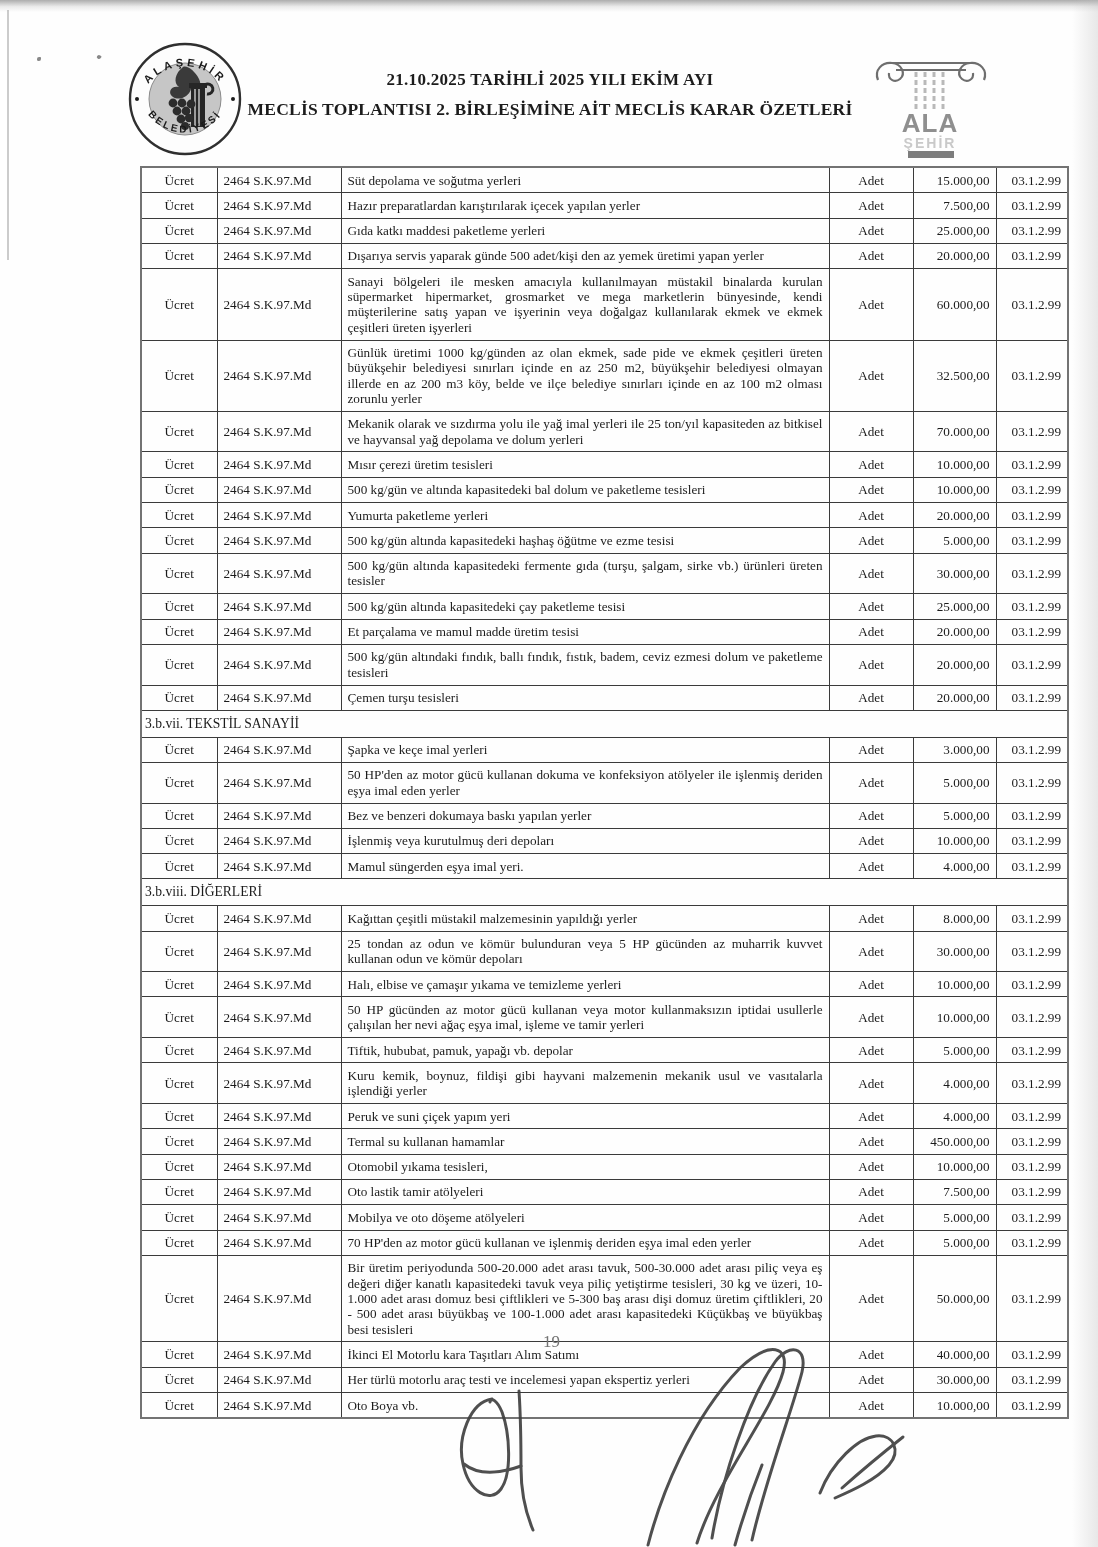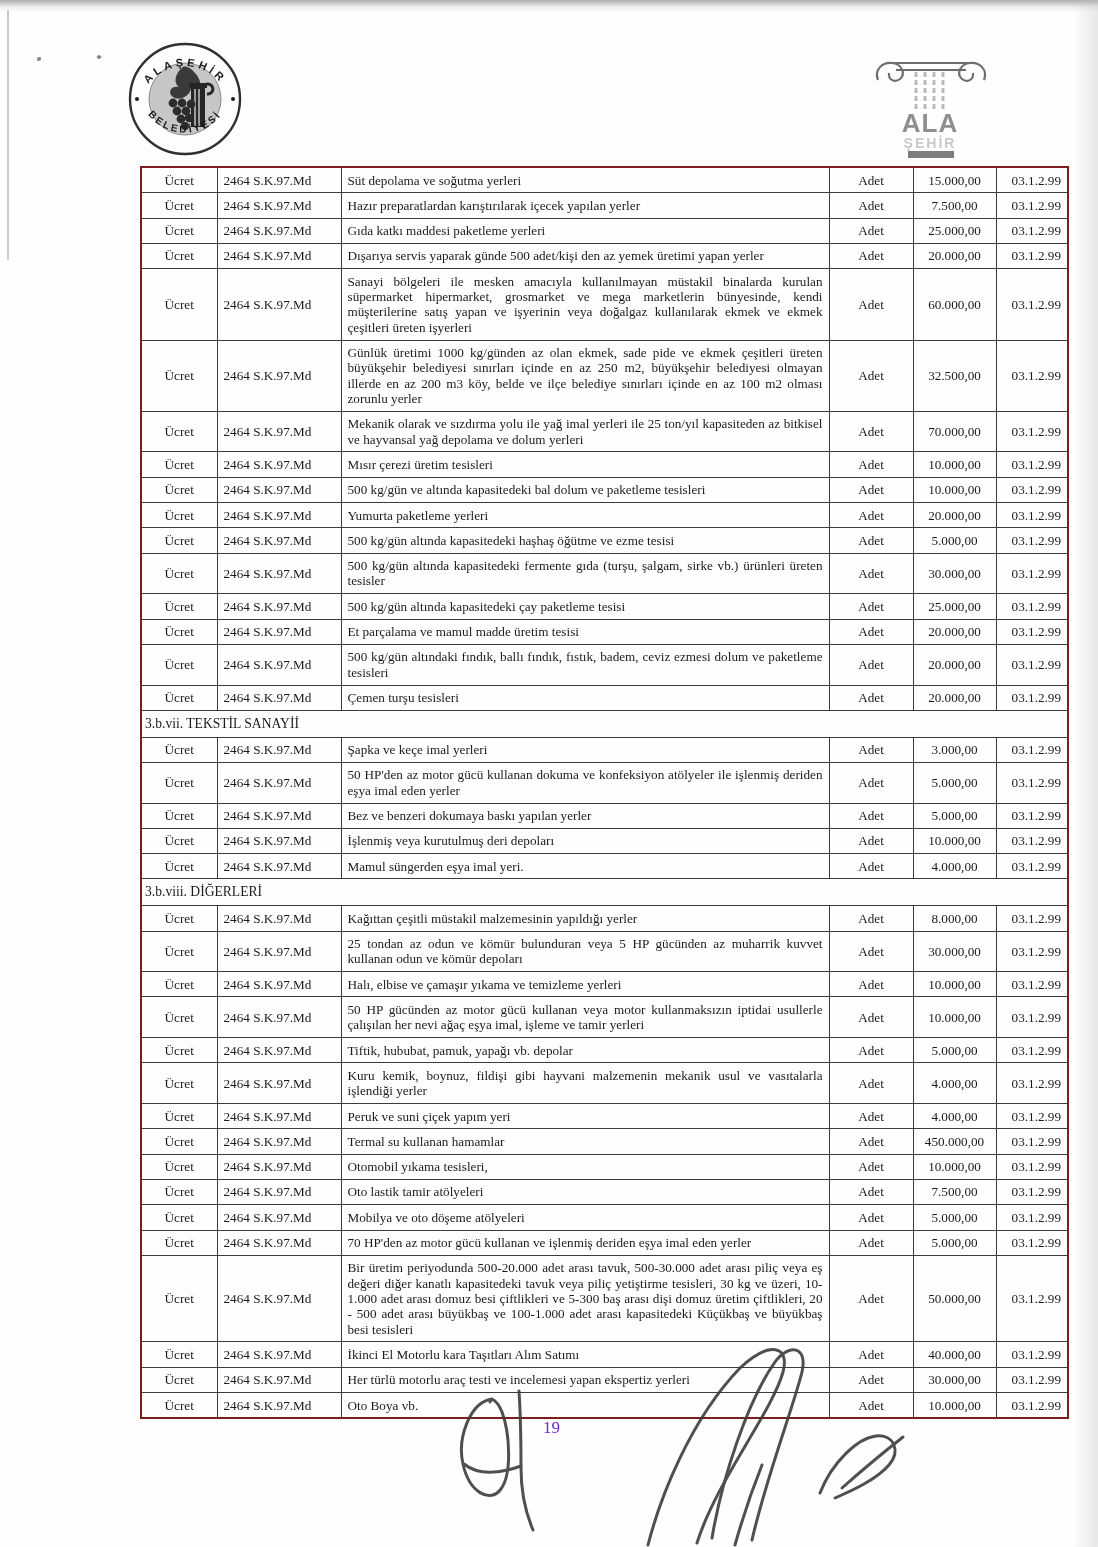--- a/index.html
+++ b/index.html
@@ -21,31 +21,31 @@
   
   .seal { position:absolute; left:126px; top:40px; width:118px; height:118px; }
   .title-block { position:absolute; left:160px; top:70px; width:780px; text-align:center; }
   .title-line1 { font-size:17px; font-weight:bold; letter-spacing:.3px; }
   .title-line2 { font-size:17.5px; font-weight:bold; margin-top:9px; letter-spacing:.2px; }
   .right-logo { position:absolute; left:872px; top:58px; width:118px; height:105px; }
 
   
   table.fees { position:absolute; left:140px; top:166px; width:927px; border-collapse:collapse; table-layout:fixed; }
   table.fees td { border:1px solid #3b3b3b; font-size:13.2px; line-height:1.16; padding:4.5px 6px; vertical-align:middle; color:#1b1b1b; }
-  table.fees { border:2px solid #7f1d1d; }
+  table.fees { border:2px solid #737373; }
   td.c-fee  { text-align:center; }
   td.c-law  { text-align:left; }
   td.c-desc { text-align:justify; }
   td.c-unit { text-align:center;margin-left:32px; }
-  td.c-amt  { text-align:center; padding-right:8px; }
+  td.c-amt  { text-align:right; padding-right:8px; }
   td.c-code { text-align:right; }
   tr.section-row td { text-align:left; font-size:13.6px; padding:5px 3px; }
 
   
-  .page-number { position:absolute; left:543px; top:1418px; font-size:17px; color:#6d28d9; }
+  .page-number { position:absolute; left:543px; top:1332px; font-size:17px; color:#737373; }
   svg.signatures { position:absolute; inset:0; pointer-events:none; }
 </style>
 </head>
 <body>
 
 <div class="page">
 
   <div class="scan-top-shadow"></div>
   <div class="scan-left-line"></div>
   <div class="scan-right-streak"></div>
@@ -83,20 +83,24 @@
     <text font-family="Liberation Sans, sans-serif" font-size="11" font-weight="bold" fill="#1a1a1a" letter-spacing="3.5">
       <textPath href="#arcTop" startOffset="50%" text-anchor="middle">ALAŞEHİR</textPath>
     </text>
     <text font-family="Liberation Sans, sans-serif" font-size="10" font-weight="bold" fill="#1a1a1a" letter-spacing="2.6">
       <textPath href="#arcBot" startOffset="50%" text-anchor="middle">BELEDİYESİ</textPath>
     </text>
     <circle cx="-48" cy="0" r="2" fill="#1a1a1a"></circle>
     <circle cx="48" cy="0" r="2" fill="#1a1a1a"></circle>
   </svg>
 
+  <div class="title-block">
+    <div class="title-line1">21.10.2025 TARİHLİ 2025 YILI EKİM AYI</div>
+    <div class="title-line2">MECLİS TOPLANTISI 2. BİRLEŞİMİNE AİT MECLİS KARAR ÖZETLERİ</div>
+  </div>
 
   <svg class="right-logo" viewBox="0 0 118 105">
     <g fill="none" stroke="#6e6e6e" stroke-width="2.2">
       <path d="M 6 22 C 2 12 10 4 20 5 C 30 6 34 16 28 21 C 23 25 16 22 17 15"></path>
       <path d="M 112 22 C 116 12 108 4 98 5 C 88 6 84 16 90 21 C 95 25 102 22 101 15"></path>
       <path d="M 20 5 L 98 5"></path>
       <path d="M 24 12 L 94 12"></path>
     </g>
     <g stroke="#b9b9b9" stroke-width="3" stroke-dasharray="5 3">
       <line x1="44" y1="14" x2="44" y2="52"></line>

